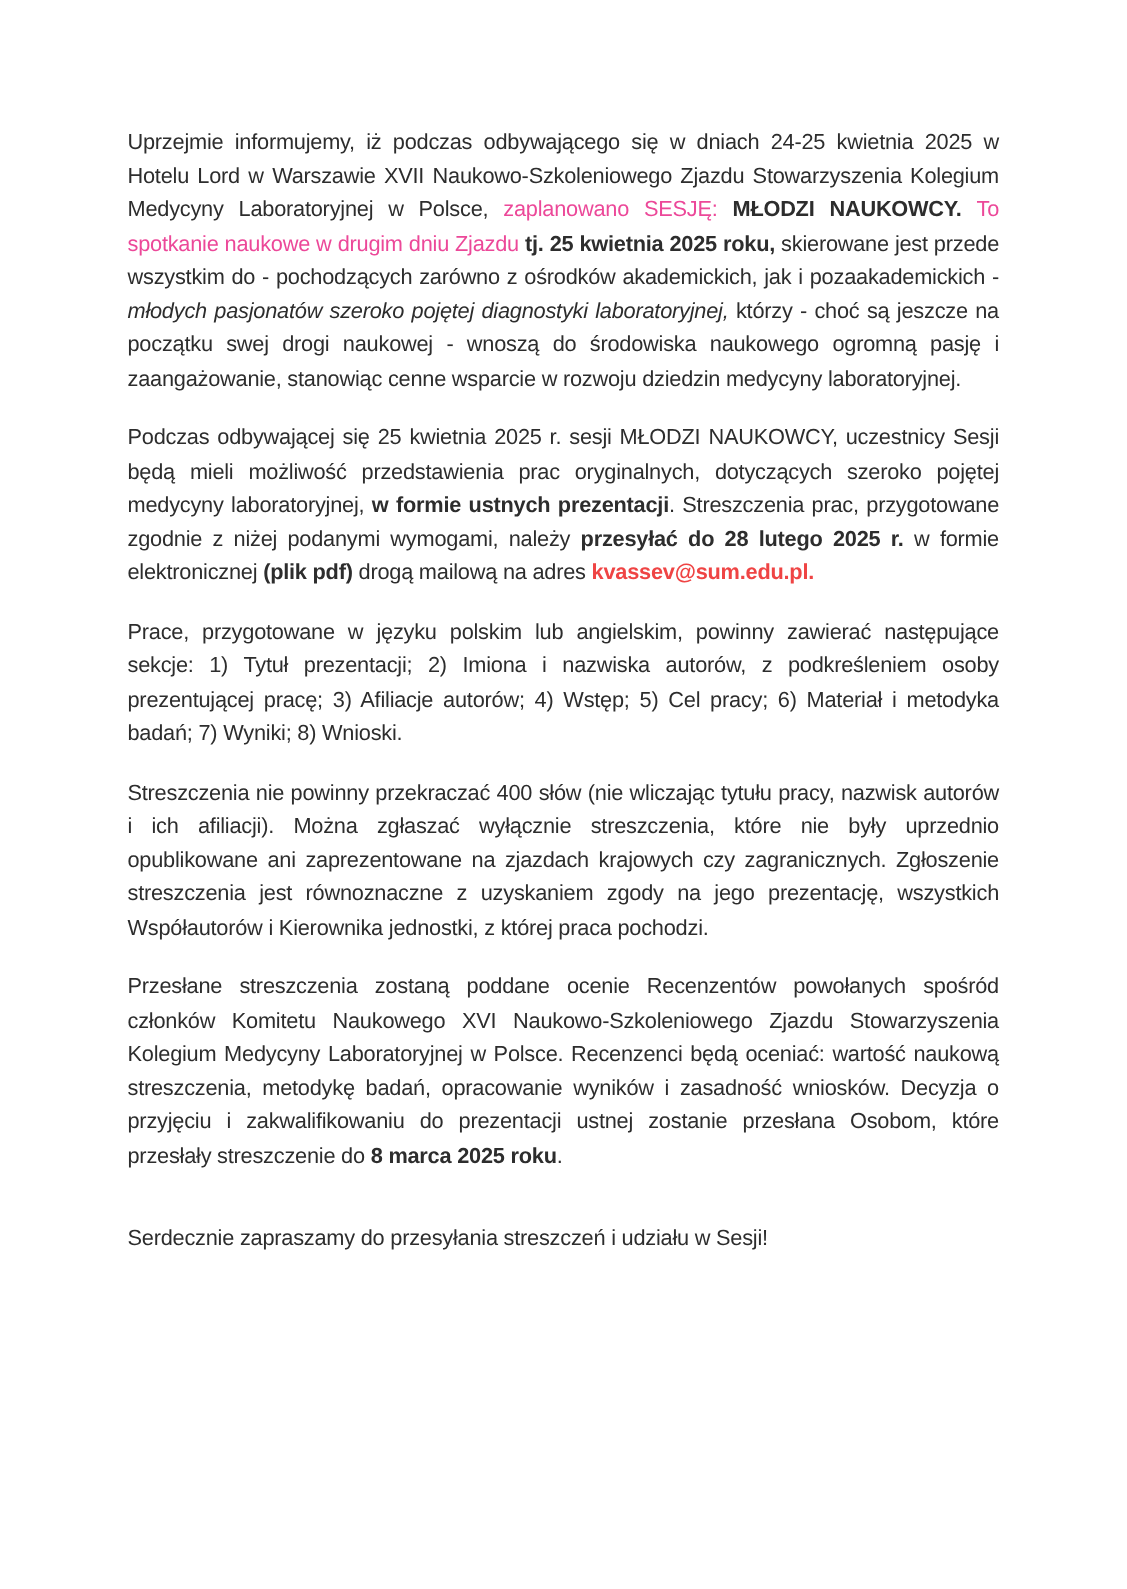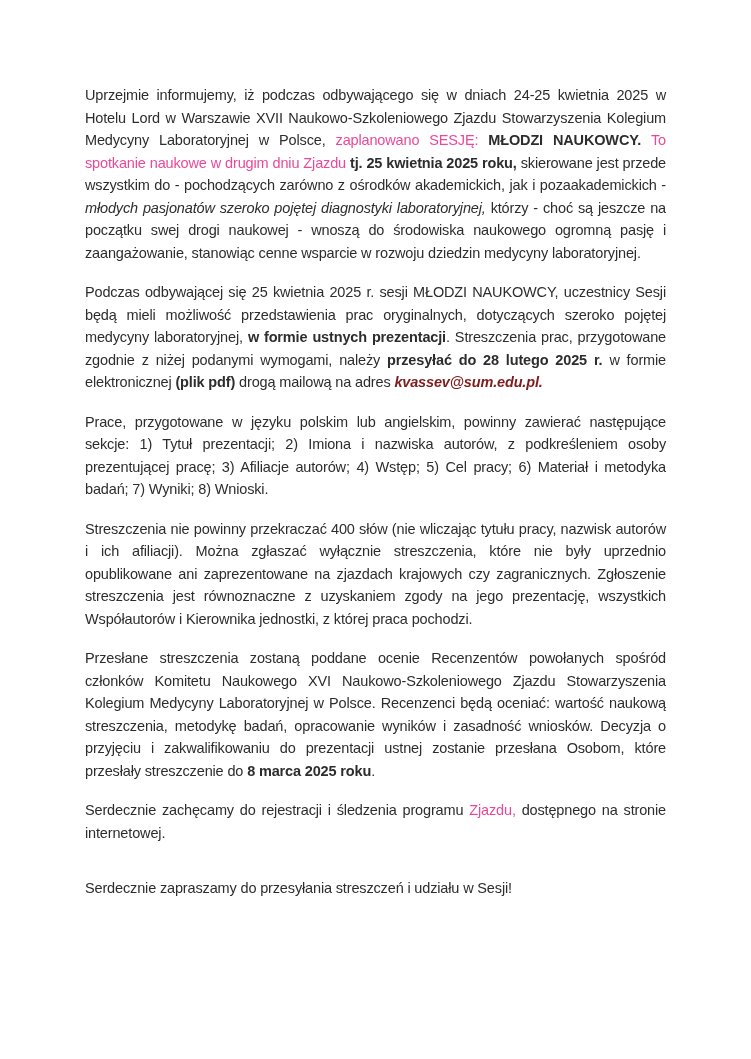--- a/index.html
+++ b/index.html
@@ -31,36 +31,35 @@
   .salutation {
     text-align: left;
   }
   .closing {
     margin-top: 33px;
     text-align: left;
   }
   .b  { font-weight: bold; }
   .bi { font-weight: normal; font-style: italic; }
   .a  { color: #ec4899; }
-  .ab { color: #7f1d1d; font-weight: bold; font-style: italic; }
+  .ab { color: #ef4444; font-weight: bold; }
 </style>
 </head>
 <body>
 
 <div class="page">
 
 
   <p class="para"><span>Uprzejmie informujemy, iż podczas odbywającego się w dniach 24-25 kwietnia 2025 w Hotelu Lord w Warszawie XVII Naukowo-Szkoleniowego Zjazdu Stowarzyszenia Kolegium Medycyny Laboratoryjnej w Polsce, </span><span class="a">zaplanowano SESJĘ: </span><span class="b">MŁODZI NAUKOWCY. </span><span class="a">To spotkanie naukowe w drugim dniu Zjazdu </span><span class="b">tj. 25 kwietnia 2025 roku, </span><span>skierowane jest przede wszystkim do - pochodzących zarówno z ośrodków akademickich, jak i pozaakademickich - </span><span class="bi">młodych pasjonatów szeroko pojętej diagnostyki laboratoryjnej, </span><span>którzy - choć są jeszcze na początku swej drogi naukowej - wnoszą do środowiska naukowego ogromną pasję i zaangażowanie, stanowiąc cenne wsparcie w rozwoju dziedzin medycyny laboratoryjnej.</span></p>
 
   <p class="para"><span>Podczas odbywającej się 25 kwietnia 2025 r. sesji MŁODZI NAUKOWCY, uczestnicy Sesji będą mieli możliwość przedstawienia prac oryginalnych, dotyczących szeroko pojętej medycyny laboratoryjnej, </span><span class="b">w formie ustnych prezentacji</span><span>. Streszczenia prac, przygotowane zgodnie z niżej podanymi wymogami, należy </span><span class="b">przesyłać do 28 lutego 2025 r. </span><span>w formie elektronicznej </span><span class="b">(plik pdf)</span><span> drogą mailową na adres </span><span class="ab">kvassev@sum.edu.pl.</span></p>
 
   <p class="para"><span>Prace, przygotowane w języku polskim lub angielskim, powinny zawierać następujące sekcje: 1) Tytuł prezentacji; 2) Imiona i nazwiska autorów, z podkreśleniem osoby prezentującej pracę; 3) Afiliacje autorów; 4) Wstęp; 5) Cel pracy; 6) Materiał i metodyka badań; 7) Wyniki; 8) Wnioski.</span></p>
 
   <p class="para"><span>Streszczenia nie powinny przekraczać 400 słów (nie wliczając tytułu pracy, nazwisk autorów i ich afiliacji). Można zgłaszać wyłącznie streszczenia, które nie były uprzednio opublikowane ani zaprezentowane na zjazdach krajowych czy zagranicznych. Zgłoszenie streszczenia jest równoznaczne z uzyskaniem zgody na jego prezentację, wszystkich Współautorów i Kierownika jednostki, z której praca pochodzi.</span></p>
 
   <p class="para"><span>Przesłane streszczenia zostaną poddane ocenie Recenzentów powołanych spośród członków Komitetu Naukowego XVI Naukowo-Szkoleniowego Zjazdu Stowarzyszenia Kolegium Medycyny Laboratoryjnej w Polsce. Recenzenci będą oceniać: wartość naukową streszczenia, metodykę badań, opracowanie wyników i zasadność wniosków. Decyzja o przyjęciu i zakwalifikowaniu do prezentacji ustnej zostanie przesłana Osobom, które przesłały streszczenie do </span><span class="b">8 marca 2025 roku</span><span>.</span></p>
 
 
-  <p class="para"><span>Serdecznie zachęcamy do rejestracji i śledzenia programu </span><span class="a">Zjazdu,</span><span> dostępnego na stronie internetowej.</span></p>
 
   <p class="para closing"><span>Serdecznie zapraszamy do przesyłania streszczeń i udziału w Sesji!</span></p>
 
 </div>
 
 </body></html>

